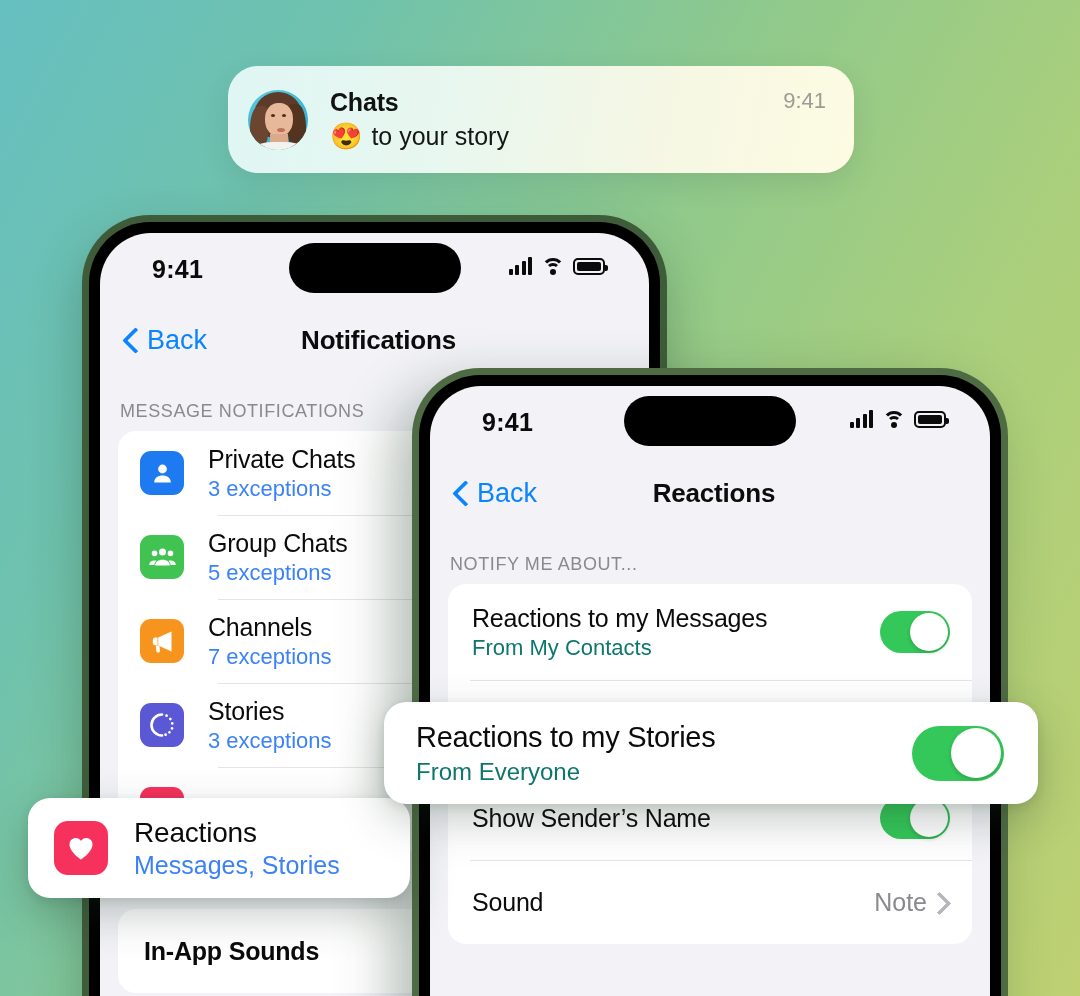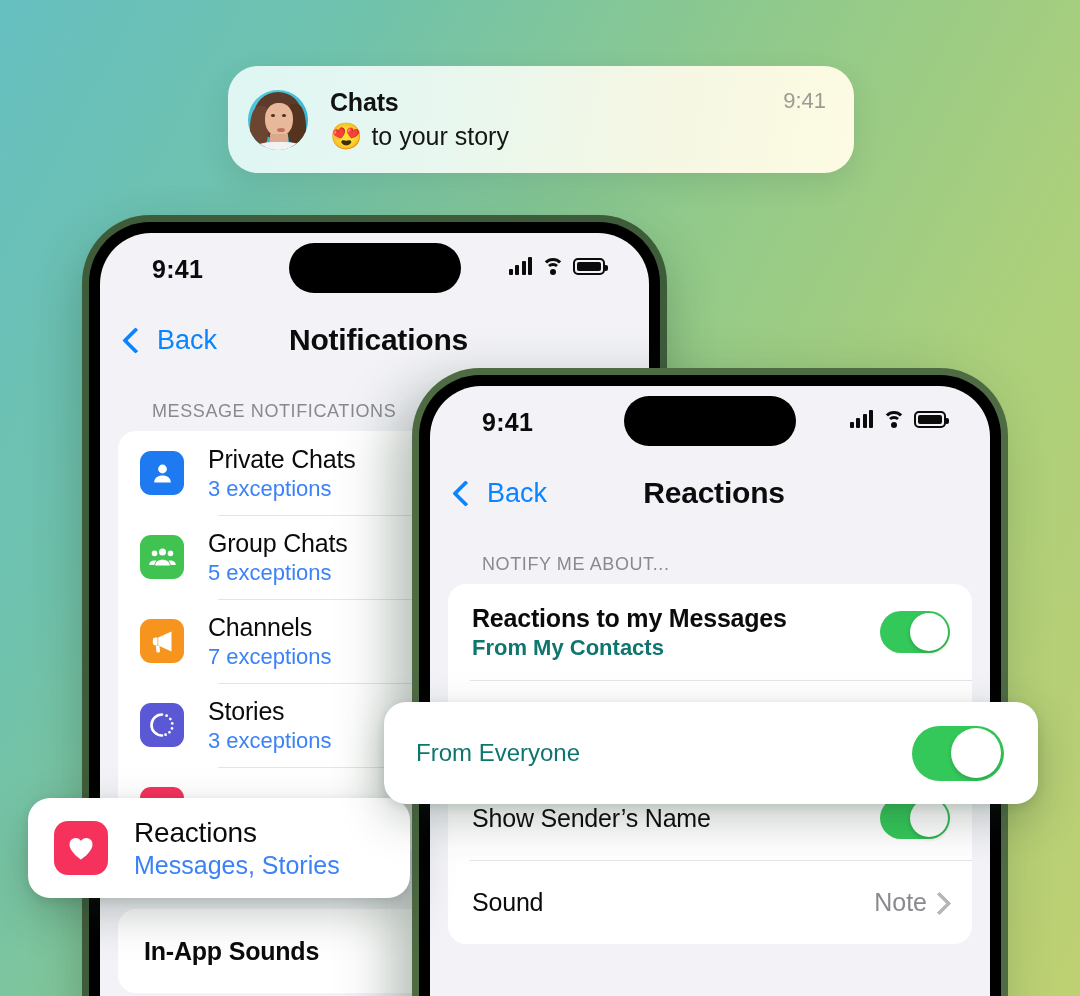--- a/index.html
+++ b/index.html
@@ -137,41 +137,41 @@
   .batt { width: 32px; height: 17px; border: 2.5px solid #0b0b0b; border-radius: 5px; position: relative; }
   .batt::after { content:""; position:absolute; right:-5px; top:5px; width:3px;height:6px;
     background:#0b0b0b; border-radius:0 2px 2px 0; }
   .batt i { position:absolute; left:2px; top:2px; bottom:2px; right:2px; background:#0b0b0b; border-radius:2px;}
 
   
   .navbar {
     position: relative; height: 66px; display: flex; align-items: center;
   }
   .nav-back {
-    display: flex; align-items: center; gap: 20px;
+    display: flex; align-items: center; gap: 10px;
     padding-left: 24px; color: #0a84ff; font-size: 27px;
   }
   .chev-left {
     width: 13px; height: 23px; position: relative; flex: 0 0 13px;
   }
   .chev-left::before {
     content:""; position:absolute; left:2px; top:2px; width:15px; height:15px;
     border-left: 4.5px solid #0a84ff; border-bottom: 4.5px solid #0a84ff;
     transform: rotate(45deg); border-radius: 2px;
   }
   .nav-title {
     position: absolute; left: 8px; right: 0; text-align: center;
-    font-size: 30px; font-weight: 700; color: #0c0c0c; letter-spacing: -.2px;
+    font-size: 26px; font-weight: 700; color: #0c0c0c; letter-spacing: -.2px;
     pointer-events: none;
   }
 
   
   .section-header {
     font-size: 18px; color: #8a8a8e; letter-spacing: .6px;
-    padding: 28px 0 9px 52px; text-transform: uppercase;
+    padding: 28px 0 9px 20px; text-transform: uppercase;
   }
   .card {
     background: #fff;
     margin: 0 18px;
     border-radius: 18px;
     overflow: hidden;
   }
   .row {
     display: flex; align-items: center;
     padding: 0 22px;
@@ -430,21 +430,21 @@
           <div class="nav-back">
             <span class="chev-left"></span>
             <span>Back</span>
           </div>
           <div class="nav-title">Reactions</div>
         </div>
 
         <div class="screen-body">
           <div class="section-header">NOTIFY ME ABOUT...</div>
           <div class="card">
-            <div class="row no-icon" style="min-height:96px; padding-left:24px;font-weight:bold;">
+            <div class="row no-icon" style="min-height:96px; padding-left:24px;">
               <div class="row-text">
                 <div class="row-title">Reactions to my Messages</div>
                 <div class="row-sub blue">From My Contacts</div>
               </div>
               <div class="toggle">
                   <div class="knob"></div>
                 </div>
             </div>
             <div class="row no-icon" style="min-height:96px; padding-left:24px;">
               <div class="row-text">
@@ -484,20 +484,21 @@
         </svg>
     </div>
     <div class="row-text">
       <div class="row-title">Reactions</div>
       <div class="row-sub">Messages, Stories</div>
     </div>
   </div>
 
   <div class="float" id="float-stories">
     <div class="row-text">
+      <div class="row-title">Reactions to my Stories</div>
       <div class="row-sub blue">From Everyone</div>
     </div>
     <div class="toggle big">
         <div class="knob"></div>
       </div>
   </div>
 
 </div>
 
 </body></html>

